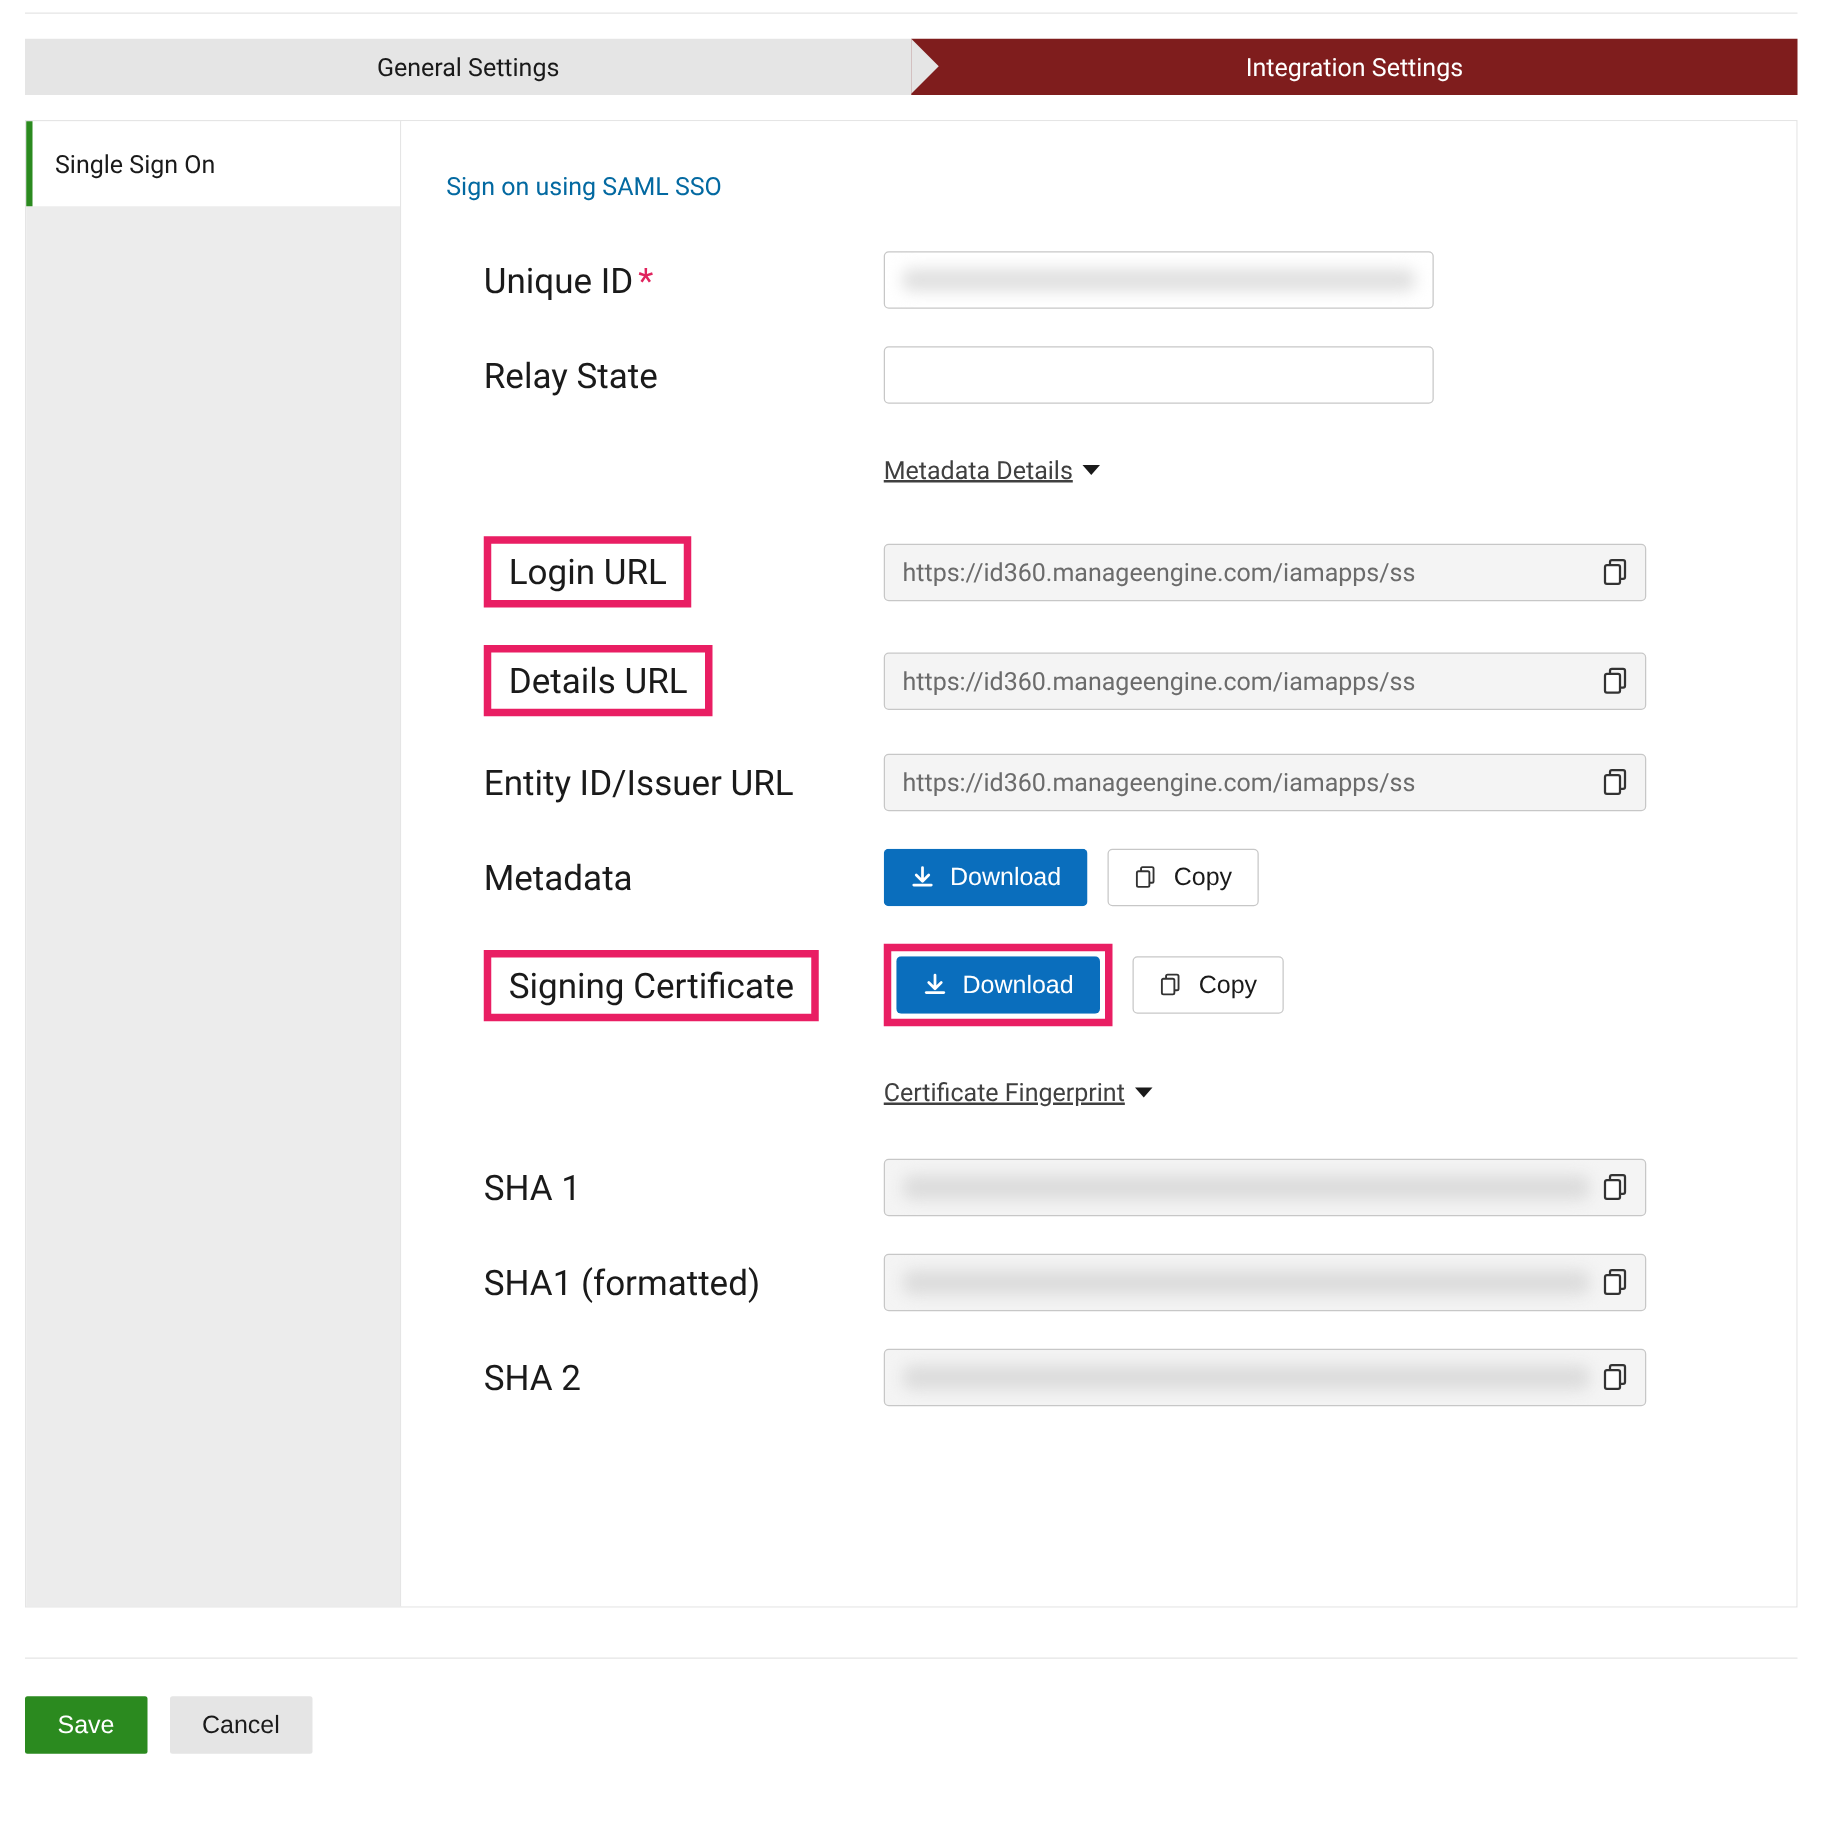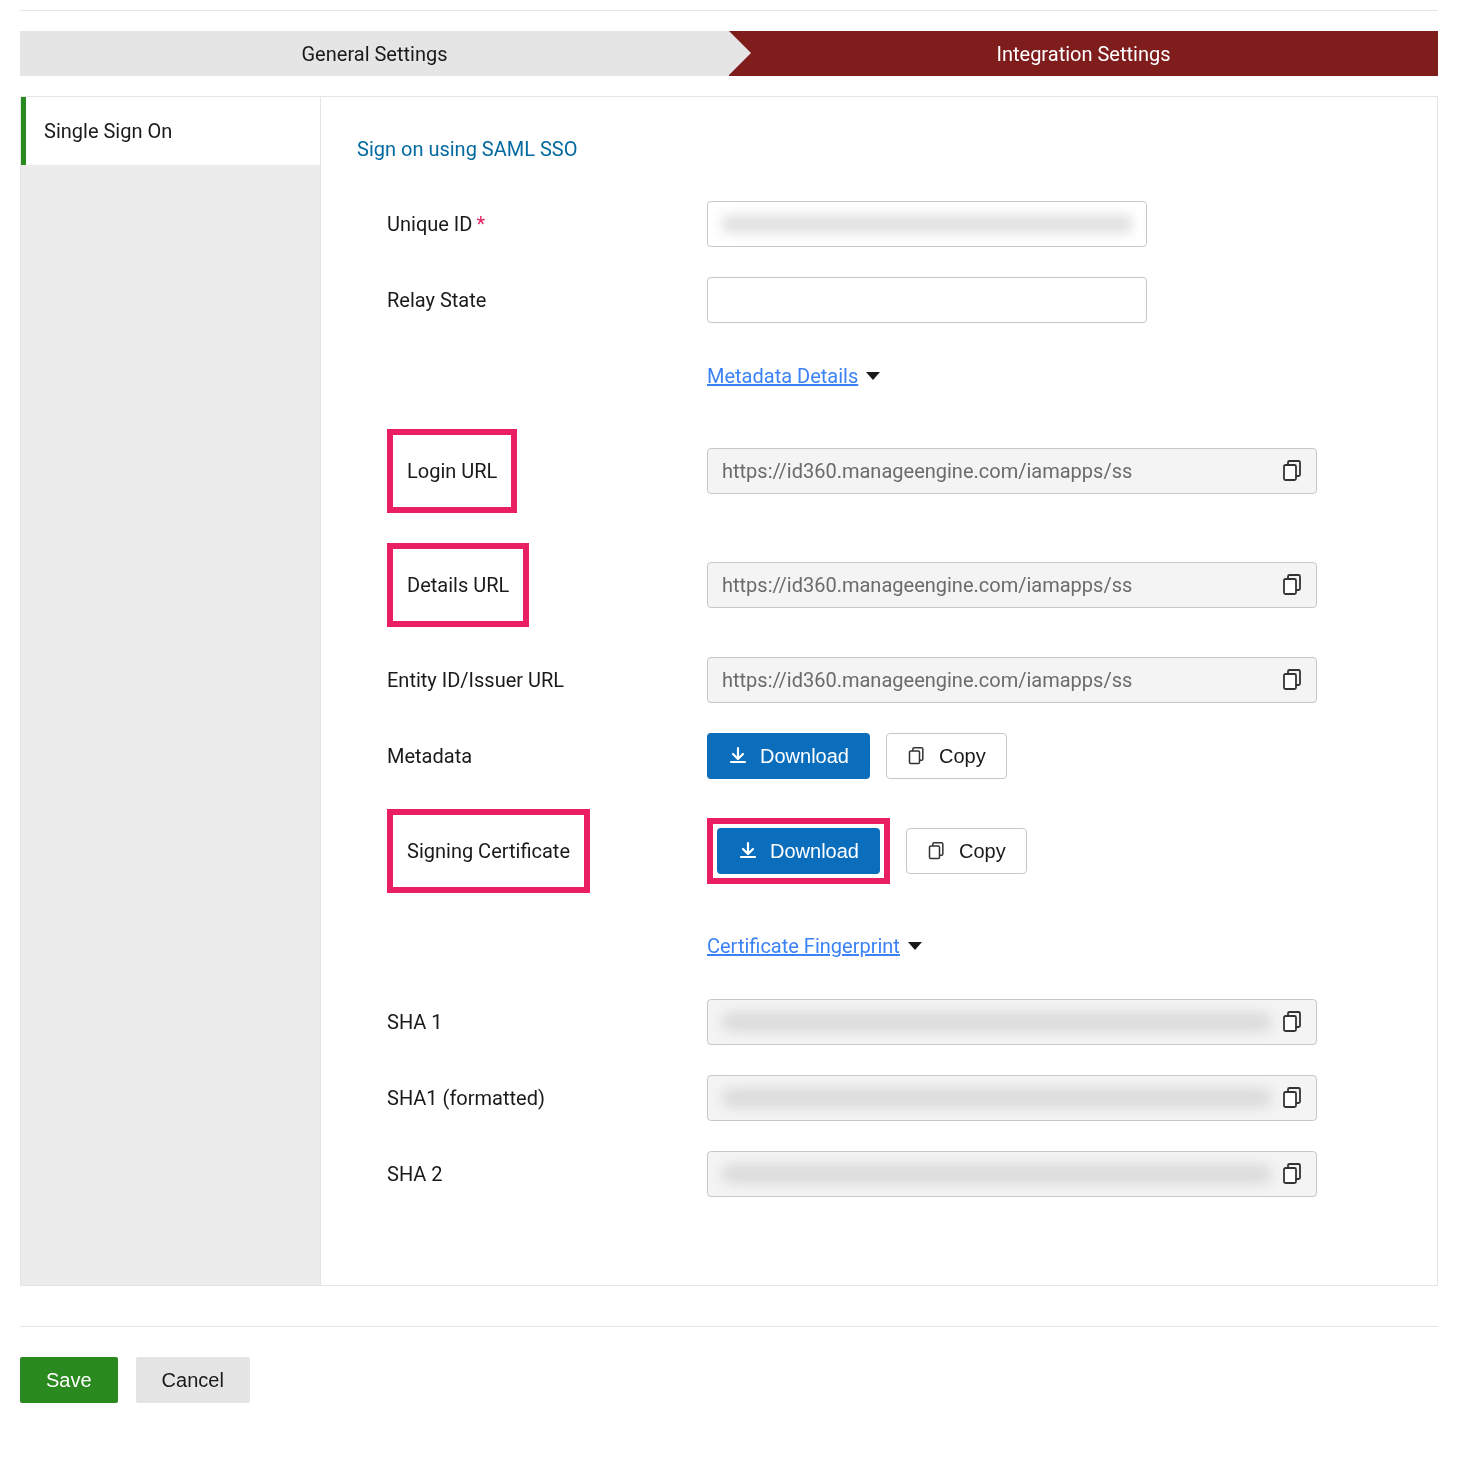--- a/index.html
+++ b/index.html
@@ -79,21 +79,21 @@
   }
   .row {
     display: flex;
     align-items: center;
     margin-bottom: 30px;
     min-height: 46px;
   }
   .label-col {
     width: 350px;
     padding-left: 30px;
-    font-size: 20px;
+    font-size: 28px;
     color: #1a1a1a;
     display: flex;
     align-items: center;
   }
   .req { color: #e0245e; margin-left: 4px; }
   .field-col {
     flex: 1;
     display: flex;
     align-items: center;
     gap: 16px;
@@ -136,21 +136,21 @@
     filter: blur(6px);
   }
   .copy-icon {
     width: 22px; height: 24px; flex-shrink: 0;
   }
   .copy-icon svg { width: 22px; height: 24px; display:block; }
 
   .dropdown-link {
     font-size: 20px;
     text-decoration: underline;
-    color: #3b82f6;
+    color: #404040;
     display: inline-flex;
     align-items: center;
     gap: 8px;
     cursor: pointer;
   }
   .caret-down {
     width: 0; height: 0;
     border-left: 7px solid transparent;
     border-right: 7px solid transparent;
     border-top: 8px solid #1a1a1a;
@@ -167,21 +167,21 @@
     gap: 12px;
     cursor: pointer;
     border: 1px solid transparent;
   }
   .btn-primary { background: #0a6ebd; color: #fff; }
   .btn-outline { background: #fff; border-color: #c7c7c7; color: #1a1a1a; }
   .btn svg { width: 20px; height: 20px; }
 
   .highlight-box {
     border: 6px solid #e91e63;
-    padding: 24px 14px;
+    padding: 6px 14px;
     display: inline-block;
   }
   .highlight-wrap {
     display: inline-block;
     border: 6px solid #e91e63;
     padding: 4px;
   }
 
   
   .footer-bar { display: flex; gap: 18px; margin-top: 10px; }

